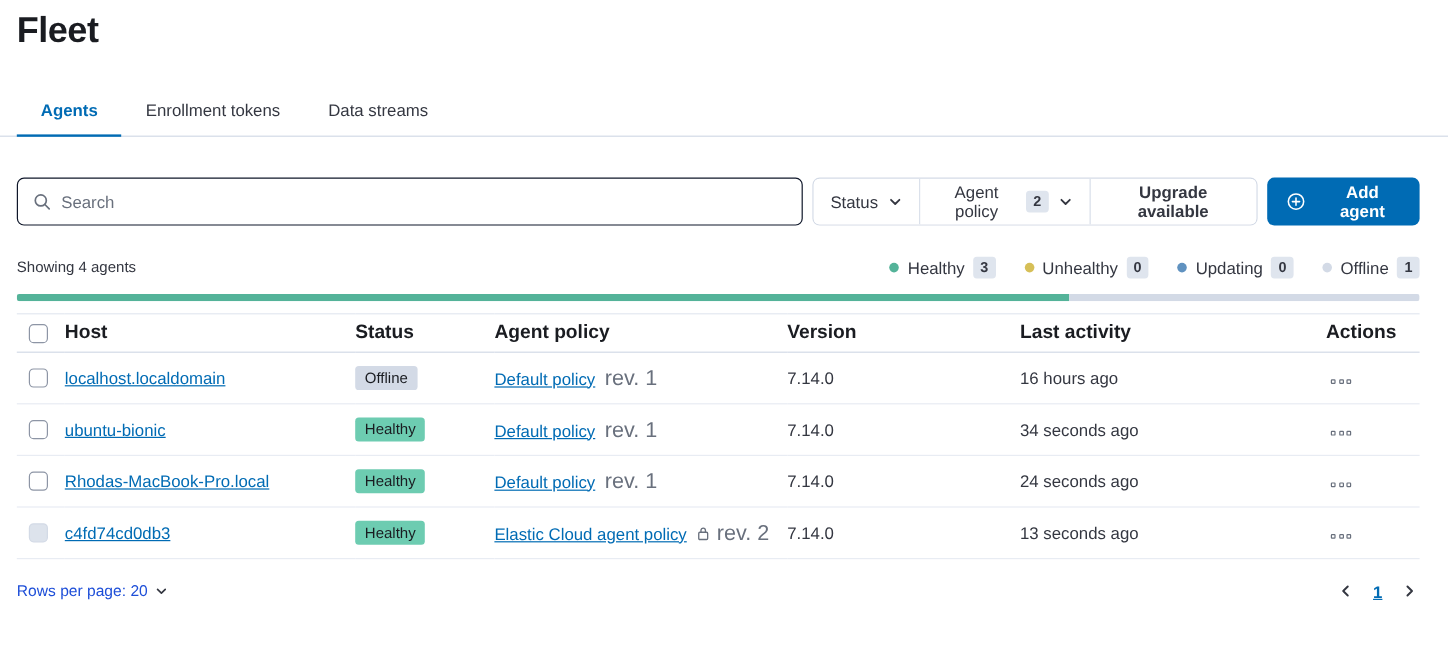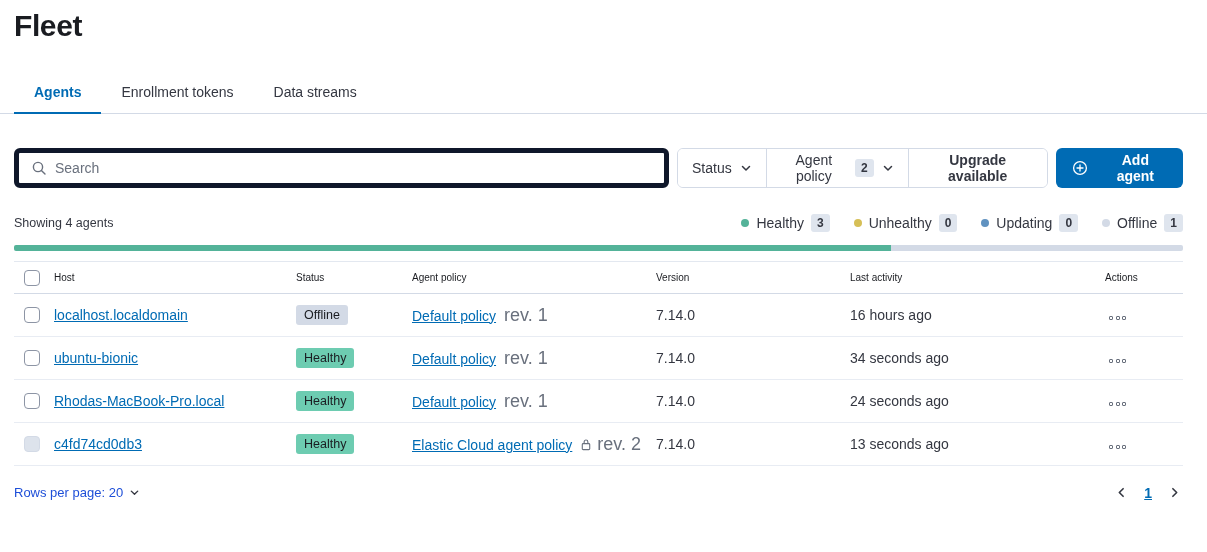--- a/index.html
+++ b/index.html
@@ -27,21 +27,21 @@
   }
   .tab.active { color: #006bb4; font-weight: 600; border-bottom-color: #006bb4; }
   .header-divider { border-bottom: 1px solid #d3dae6; margin-top: -1px; }
 
   
   .main { padding: 0 24px 0 14px; }
 
   .toolbar { display: flex; align-items: stretch; margin-top: 34px; gap: 8px; height: 40px; }
   .search-box {
     flex: 0 0 655px; display: flex; align-items: center;
-    border: 5px solid #0f172a; border-radius: 6px; background: #fff; padding: 0 12px;
+    border: 1px solid #0f172a; border-radius: 6px; background: #fff; padding: 0 12px;
   }
   .search-box input {
     border: none; outline: none; flex: 1; font-size: 14px; margin-left: 8px;
     font-family: "Liberation Sans", sans-serif; color: #343741; background: transparent;
   }
   .search-box input::placeholder { color: #69707d; }
 
   .filter-group {
     display: flex; border: 1px solid #d3dae6; border-radius: 6px; overflow: hidden; background: #fff;
   }
@@ -75,21 +75,21 @@
   .legend-dot { width: 8px; height: 8px; border-radius: 50%; display: inline-block; }
 
   .health-bar {
     margin-top: 13px; height: 6px; display: flex; border-radius: 2px; overflow: hidden; width: 100%;
   }
   .health-seg { height: 100%; }
 
   
   table { width: 100%; border-collapse: collapse; table-layout: fixed; margin-top: 10px; }
   thead th {
-    font-size: 10px; font-weight: 400; color: #1a1c21; text-align: left;
+    font-size: 16px; font-weight: 700; color: #1a1c21; text-align: left;
     height: 32px; border-top: 1px solid #e3e8f0; border-bottom: 1px solid #d3dae6;
     vertical-align: middle;
   }
   tbody td {
     height: 43px; font-size: 14px; color: #343741; vertical-align: middle;
     border-bottom: 1px solid #e8ecf3;
   }
   .col-check { width: 40px; }
   .col-host { width: 242px; }
   .col-status { width: 116px; }

